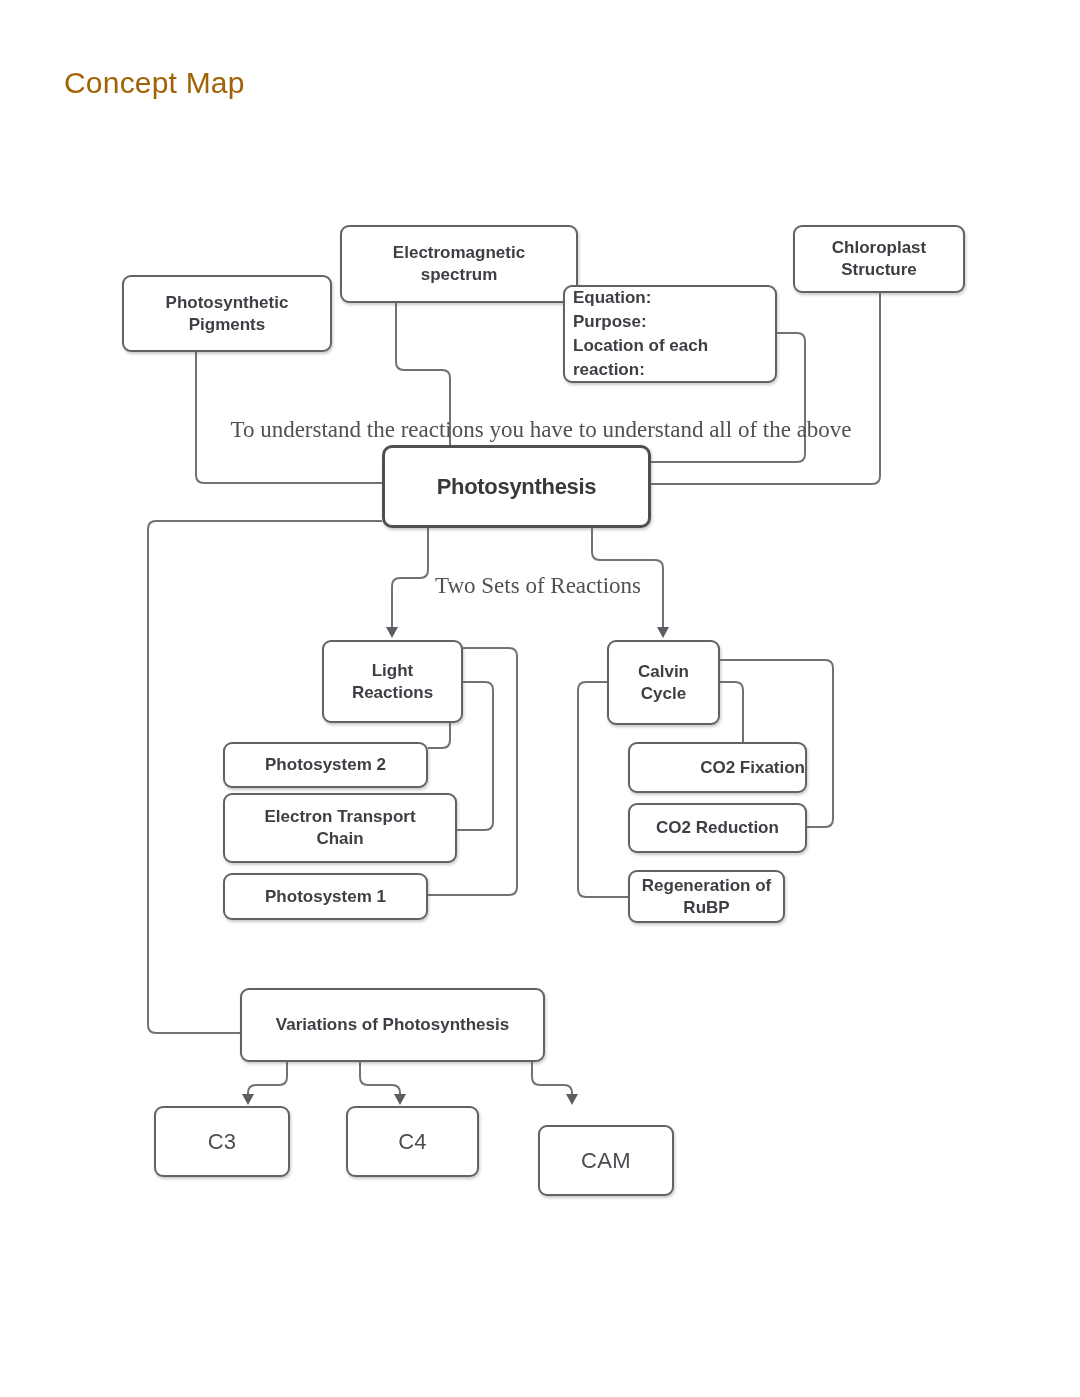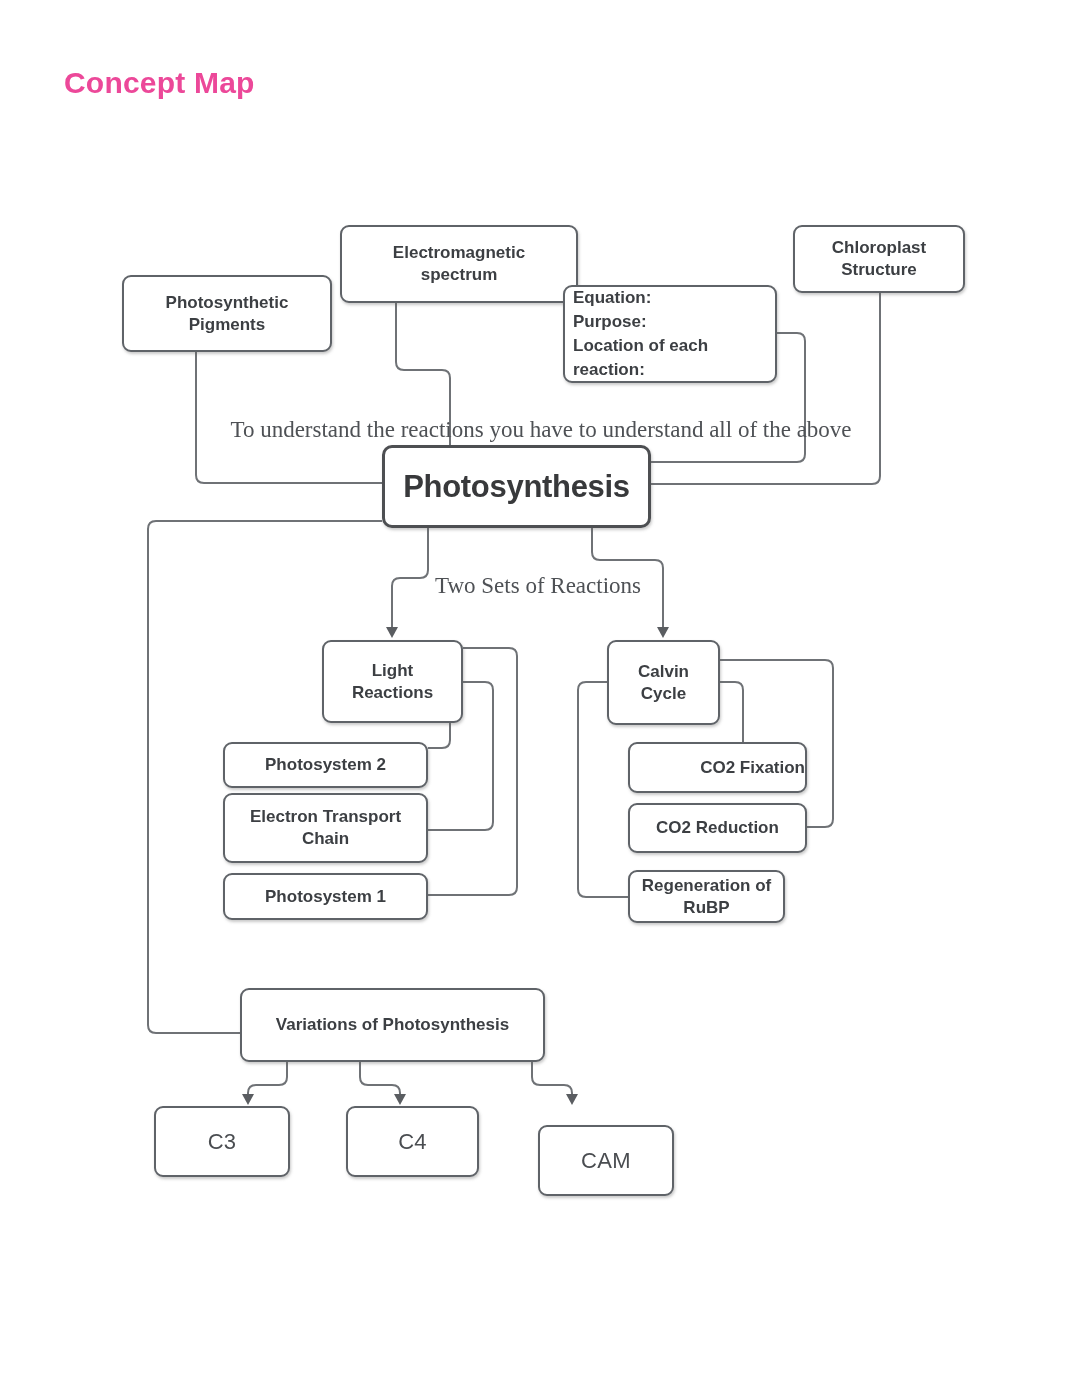--- a/index.html
+++ b/index.html
@@ -2,35 +2,35 @@
 <html><head>
 <meta charset="utf-8">
 <style>
   html,body { margin:0; padding:0; background:#ffffff; }
   body {
     position:relative; width:1080px; height:1397px;
     font-family:"Liberation Sans", sans-serif; overflow:hidden;
   }
   .page-title {
     position:absolute; left:64px; top:66px;
-    font-size:30px; color:#ec4899; letter-spacing:0.2px;font-weight:bold;
+    font-size:30px; color:#a16207; letter-spacing:0.2px;
   }
   svg.connectors { position:absolute; left:0; top:0; }
   .node {
     position:absolute; box-sizing:border-box;
     background:#ffffff; border:2px solid #5f6368; border-radius:9px;
     display:flex; align-items:center; justify-content:center; text-align:center;
     box-shadow:1px 2px 3px rgba(100,100,100,0.35);
   }
   .node-label {
     white-space:pre-line; font-weight:bold; font-size:17px;
     color:#3c3f43; line-height:1.27;
   }
   .node.major { border-width:3px; border-color:#4d4f52; border-radius:10px; }
-  .node.major .node-label { font-size:31px; color:#38393b; letter-spacing:-0.3px; }
+  .node.major .node-label { font-size:22px; color:#38393b; letter-spacing:-0.3px; }
   .node.left-align { justify-content:flex-start; text-align:left; padding-left:8px; }
   .node.plain .node-label { font-weight:normal; color:#4a4d51; font-size:22px; letter-spacing:0.3px; }
   .annotation {
     position:absolute; transform:translateX(-50%);
     white-space:nowrap; font-size:23px; color:#4e5155;font-family:Liberation Serif, serif;
   }
 </style>
 </head>
 <body>
 
@@ -101,21 +101,21 @@
 
 <div class="node" style="left:607px; top:640px; width:113px; height:85px;">
   <span class="node-label">Calvin
 Cycle</span>
 </div>
 
 <div class="node" style="left:223px; top:742px; width:205px; height:46px;">
   <span class="node-label">Photosystem 2</span>
 </div>
 
-<div class="node" style="left:223px; top:793px; width:205px; height:70px;align-items:center;">
+<div class="node" style="left:223px; top:793px; width:234px; height:70px;align-items:center;">
   <span class="node-label">Electron Transport
 Chain</span>
 </div>
 
 <div class="node" style="left:223px; top:873px; width:205px; height:47px;">
   <span class="node-label">Photosystem 1</span>
 </div>
 
 <div class="node" style="left:628px; top:742px; width:179px; height:51px;justify-content:flex-end;">
   <span class="node-label">CO2 Fixation</span>

